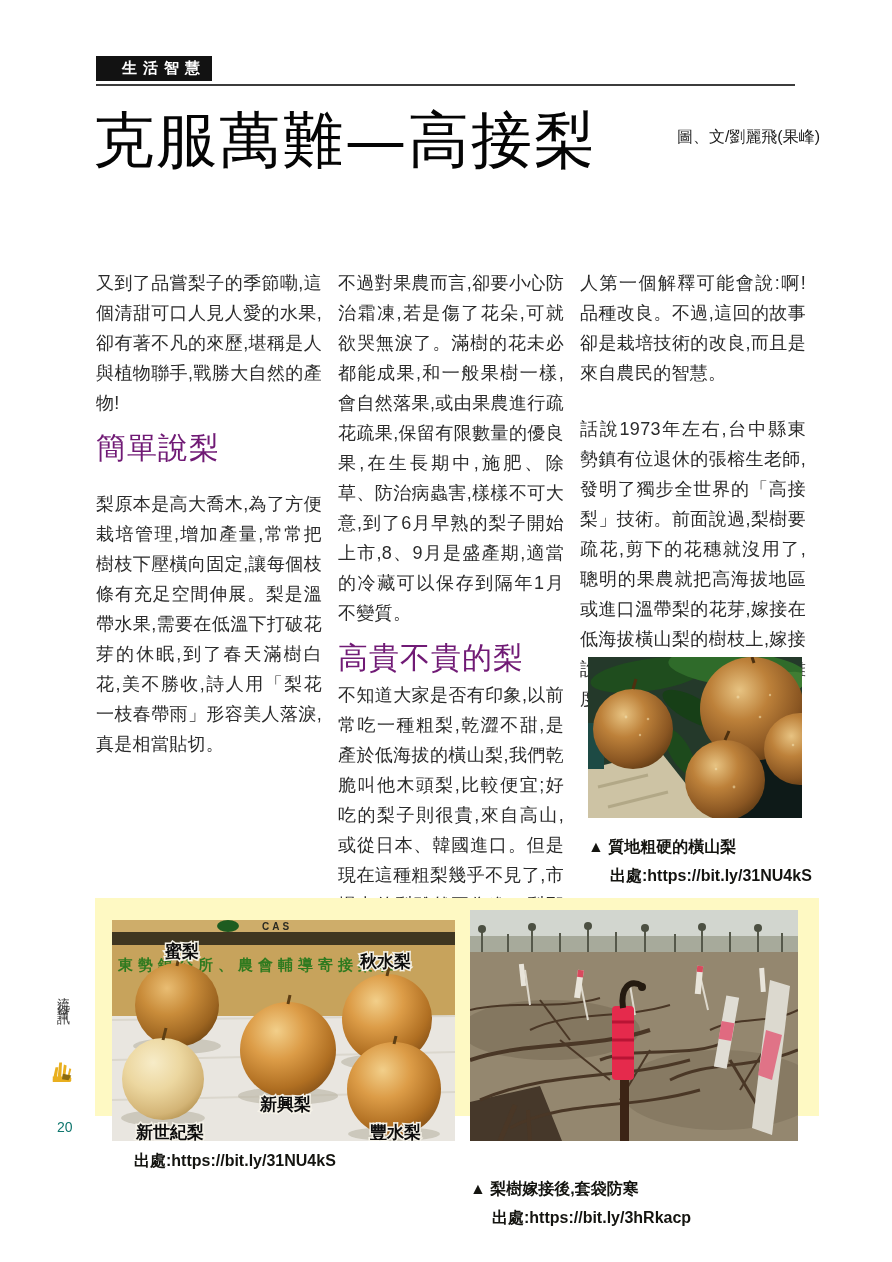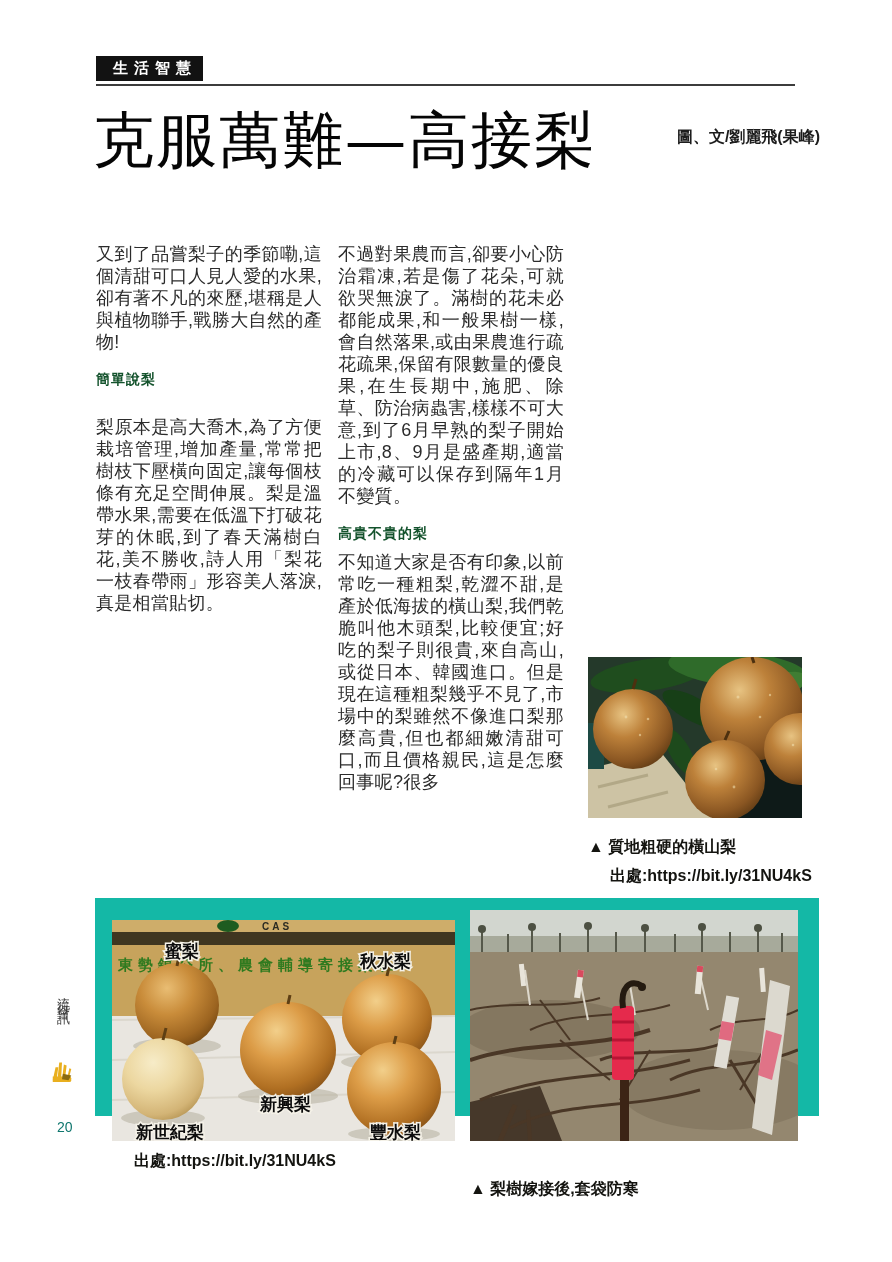--- a/index.html
+++ b/index.html
@@ -1,43 +1,43 @@
 <!DOCTYPE html>
 <html><head>
 <meta charset="utf-8">
 <style>
   html,body{margin:0;padding:0;background:#fff;}
   .page{position:relative;width:892px;height:1262px;background:#ffffff;overflow:hidden;
         font-family:"Liberation Sans",sans-serif;color:#2a2a2a;}
 
   
   .category{position:absolute;left:96px;top:56px;background:#121212;color:#fff;
-            font-size:15px;font-weight:bold;letter-spacing:6px;padding:3px 6px 3px 17px;}
+            font-size:15px;font-weight:bold;letter-spacing:6px;padding:3px 6px 3px 26px;}
   .rule{position:absolute;left:96px;top:84px;width:699px;height:2px;background:#3c3c3c;}
   .title{position:absolute;left:93px;top:100px;margin:0;font-family:"DejaVu Serif",serif;
          font-size:61px;font-weight:400;letter-spacing:2px;color:#050505;white-space:nowrap;}
-  .byline{position:absolute;right:72px;top:127px;font-size:16px;font-weight:bold;color:#1c1c1c;}
-
-  
-  .col{position:absolute;top:243px;width:226px;font-size:18px;line-height:22px;
+  .byline{position:absolute;right:72px;top:127px;font-size:16px;font-weight:normal;color:#1c1c1c;}
+
+  
+  .col{position:absolute;top:268px;width:226px;font-size:18px;line-height:30px;
        letter-spacing:.3px;text-align:justify;color:#2b2b2b;}
   .col1{left:96px;} .col2{left:338px;} .col3{left:580px;}
   .col p{margin:0;}
   .col p.gap{margin-top:26px;}
-  .subhead{margin:15px 0 7px 0;font-size:14px;font-weight:bold;color:#14532d;letter-spacing:1px;}
+  .subhead{margin:15px 0 7px 0;font-size:30px;font-weight:normal;color:#701a75;letter-spacing:1px;}
 
   
   .photo{position:absolute;overflow:hidden;}
   .photo-hengshan{left:588px;top:657px;width:214px;height:161px;}
   .caption{position:absolute;font-size:16px;line-height:29px;color:#141410;font-weight:bold;}
   .caption .src{padding-left:22px;}
   .cap-hengshan{left:588px;top:832px;width:240px;}
 
   
-  .bottom-box{position:absolute;left:95px;top:898px;width:724px;height:218px;background:#14b8a6;}
+  .bottom-box{position:absolute;left:95px;top:898px;width:724px;height:218px;background:#fef9c3;}
   .photo-varieties{left:17px;top:22px;width:343px;height:221px;}
   .photo-grafting{left:375px;top:12px;width:328px;height:231px;}
   .cap-varieties{left:17px;top:248px;width:340px;}
   .cap-grafting{left:375px;top:248px;width:330px;margin-top:28px;}
   .bottom-box .photo,.bottom-box .caption{position:absolute;}
 
   
   .side-label{position:absolute;left:54px;top:986px;writing-mode:vertical-rl;
               font-family:"DejaVu Serif",serif;font-size:13px;letter-spacing:5px;color:#3a3a3a;}
   .hand-icon{position:absolute;left:50px;top:1058px;}
@@ -60,20 +60,24 @@
     <h3 class="subhead">簡單說梨</h3>
     <p class="gap">梨原本是高大喬木,為了方便栽培管理,增加產量,常常把樹枝下壓橫向固定,讓每個枝條有充足空間伸展。梨是溫帶水果,需要在低溫下打破花芽的休眠,到了春天滿樹白花,美不勝收,詩人用「梨花一枝春帶雨」形容美人落淚,真是相當貼切。</p>
   </div>
 
   <div class="col col2">
     <p>不過對果農而言,卻要小心防治霜凍,若是傷了花朵,可就欲哭無淚了。滿樹的花未必都能成果,和一般果樹一樣,會自然落果,或由果農進行疏花疏果,保留有限數量的優良果,在生長期中,施肥、除草、防治病蟲害,樣樣不可大意,到了6月早熟的梨子開始上市,8、9月是盛產期,適當的冷藏可以保存到隔年1月不變質。</p>
     <h3 class="subhead">高貴不貴的梨</h3>
     <p>不知道大家是否有印象,以前常吃一種粗梨,乾澀不甜,是產於低海拔的橫山梨,我們乾脆叫他木頭梨,比較便宜;好吃的梨子則很貴,來自高山,或從日本、韓國進口。但是現在這種粗梨幾乎不見了,市場中的梨雖然不像進口梨那麼高貴,但也都細嫩清甜可口,而且價格親民,這是怎麼回事呢?很多</p>
   </div>
 
+  <div class="col col3">
+    <p>人第一個解釋可能會說:啊!品種改良。不過,這回的故事卻是栽培技術的改良,而且是來自農民的智慧。</p>
+    <p class="gap">話說1973年左右,台中縣東勢鎮有位退休的張榕生老師,發明了獨步全世界的「高接梨」技術。前面說過,梨樹要疏花,剪下的花穗就沒用了,聰明的果農就把高海拔地區或進口溫帶梨的花芽,嫁接在低海拔橫山梨的樹枝上,嫁接說來簡單,實際的操作卻是難度甚高。</p>
+  </div>
 
   <div class="photo photo-hengshan">
     <svg width="214" height="161" viewBox="0 0 214 161">
       <defs>
         <radialGradient id="pgA" cx="38%" cy="32%" r="75%">
           <stop offset="0%" stop-color="#e7c382"></stop>
             <stop offset="38%" stop-color="#bd813a"></stop>
           <stop offset="78%" stop-color="#8a5622"></stop>
             <stop offset="100%" stop-color="#5e3a14"></stop>
         </radialGradient>
@@ -235,20 +239,21 @@
         <path d="M153,98 C150,78 160,68 172,76" stroke="#241a10" stroke-width="6" fill="none"></path>
         <circle cx="172" cy="77" r="4" fill="#241a10"></circle>
       </svg>
     </div>
 
     <div class="caption cap-varieties">
       <div class="src">出處:https://bit.ly/31NU4kS</div>
     </div>
     <div class="caption cap-grafting">
       <div>▲ 梨樹嫁接後,套袋防寒</div>
+      <div class="src">出處:https://bit.ly/3hRkacp</div>
     </div>
   </div>
 
   <div class="side-label">流行會訊</div>
   <div class="hand-icon">
     <svg width="24" height="24" viewBox="0 0 26 26">
       <g fill="#E9AF1E">
         <path d="M3,24 L6,10 L9,10 L7,24 Z"></path>
         <path d="M8,24 L10,5 L13,5 L12,24 Z"></path>
         <path d="M13,24 L15,7 L18,8 L16,24 Z"></path>

